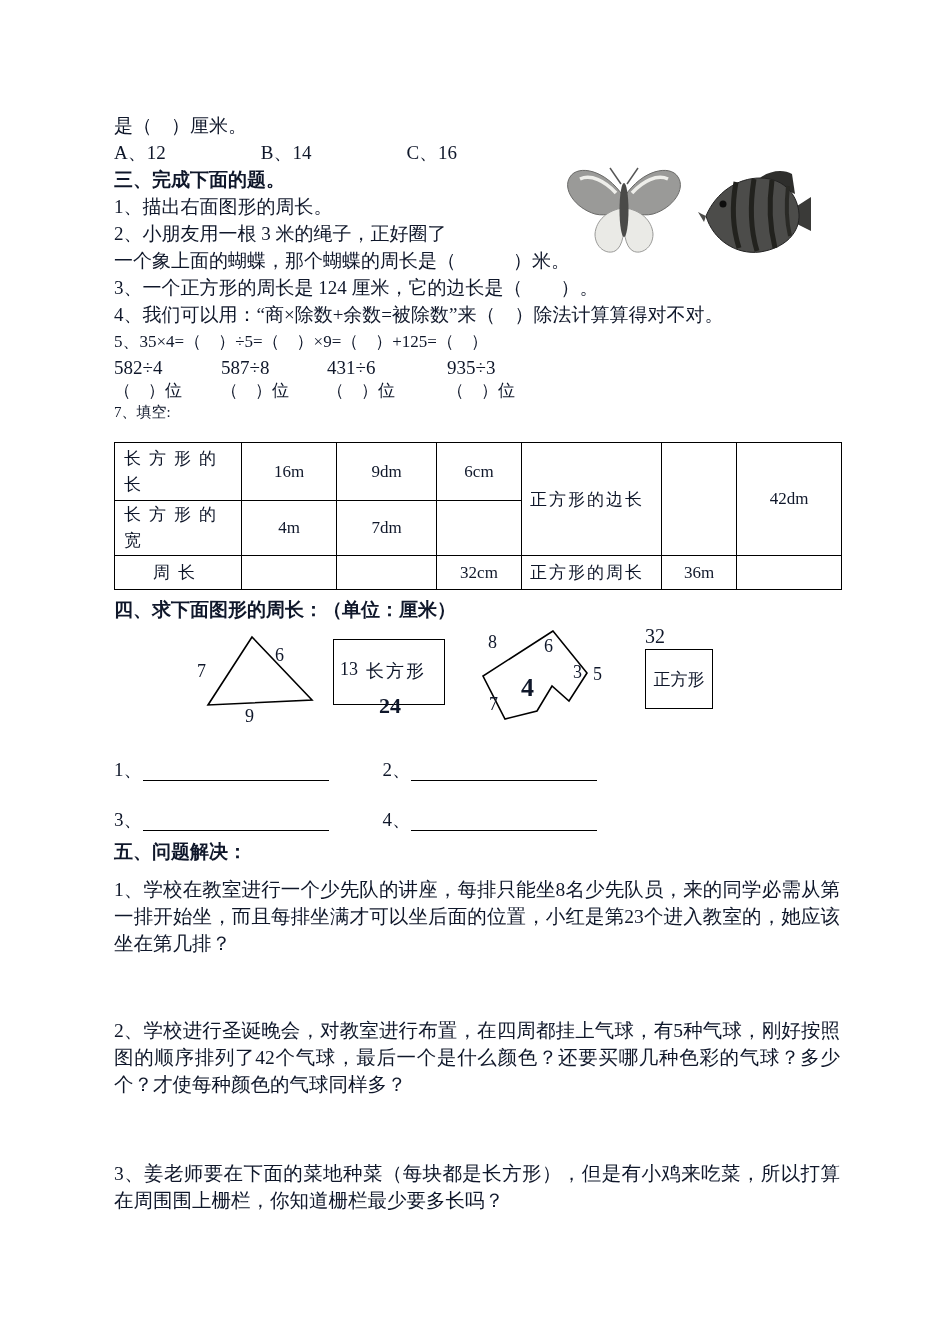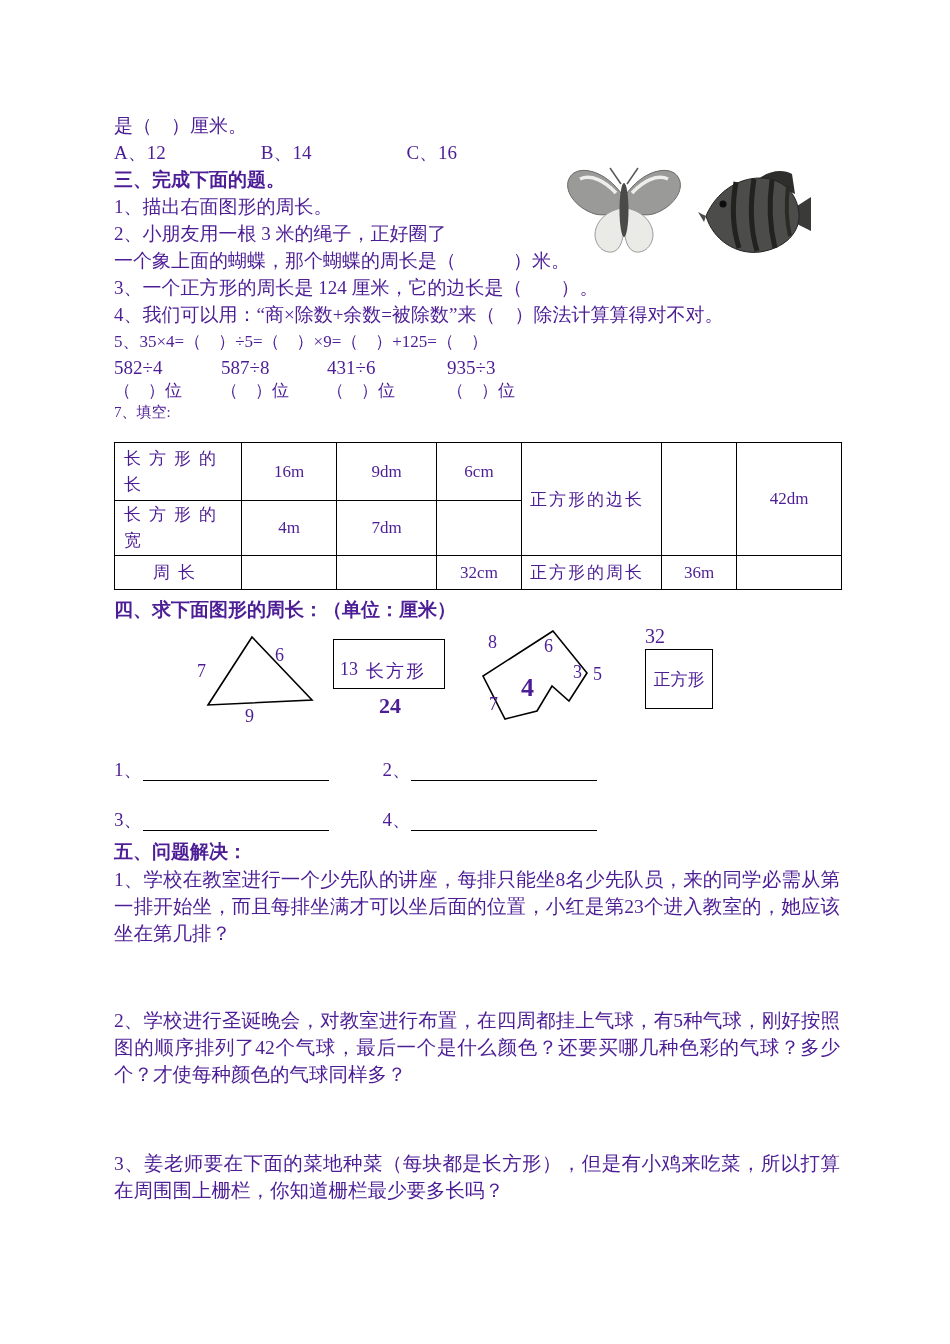--- a/index.html
+++ b/index.html
@@ -1,17 +1,17 @@
 <!DOCTYPE html>
 <html><head>
 <meta charset="utf-8">
 <style>
   *{margin:0;padding:0;box-sizing:border-box}
   html,body{background:#9a9a9a}
-  .page{position:relative;width:950px;height:1344px;background:#ffffff;color:#4c1d95;
+  .page{position:relative;width:950px;height:1344px;background:#ffffff;color:#0f172a;
         font-family:"Liberation Serif","DejaVu Serif",serif;overflow:hidden;margin:0 auto}
   .flow{padding:112px 110px 0 114px}
   .ln{font-size:19px;line-height:27px;white-space:pre-wrap}
   .heading{font-weight:bold}
   .q5{font-weight:normal;font-size:17px}
   .q6h{font-size:21px;line-height:29px;font-weight:500}
   .q6row{display:flex;font-size:19px;line-height:25px}
   .q6row span{display:inline-block}
   .q6row span:nth-child(1){width:107px}
   .q6row span:nth-child(2){width:106px}
@@ -26,37 +26,37 @@
   .fill tr:nth-child(1) td{height:58px}
   .fill tr:nth-child(2) td{height:42px}
   .fill tr:nth-child(3) td{height:34px}
   .s4h{margin-top:6px}
   .shapes{position:relative;height:132px;margin-top:0}
   .shape{position:absolute}
   .shape svg{display:block;overflow:visible}
   .sl{position:absolute;font-size:18px;line-height:18px}
   .tri{left:81px;top:8px}
   .rectwrap{left:219px;top:16px;width:112px}
-  .rectbox{position:relative;width:112px;height:50px;border:1.5px solid #000}
+  .rectbox{position:relative;width:112px;height:66px;border:1.5px solid #000}
   .rectname{position:absolute;left:32px;top:19px;font-size:18px;letter-spacing:2px}
   .big24{font-size:22px;font-weight:bold}
   .poly{left:361px;top:0}
   .big4{font-size:26px;font-weight:bold}
   .sqwrap{left:531px;top:2px;width:70px}
   .sqtop{font-size:20px;line-height:22px}
   .sqbox{width:68px;height:60px;border:1.5px solid #000;display:flex;align-items:center;justify-content:center;font-size:17px;margin-top:2px}
   .ansrow{display:flex;align-items:flex-end;height:24px}
   .ansrow.r1{margin-top:2px}
   .ansrow.r2{margin-top:26px}
   .ansgroup{display:flex;align-items:flex-end}
   .ansgroup.g2{margin-left:54px}
   .anslabel{font-size:19px;line-height:22px}
   .ansline{display:inline-block;width:186px;height:20px;border-bottom:1.5px solid #000}
   .s5h{margin-top:8px;line-height:26px}
-  .para{font-size:19.5px;line-height:27px;margin-top:1px;text-align:justify}
+  .para{font-size:19.5px;line-height:27px;margin-top:11px;text-align:justify}
   .para.p2{margin-top:60px}
   .para.p3{margin-top:62px}
   .photo{position:absolute}
   .photo.butterfly{left:560px;top:162px}
   .photo.fish{left:698px;top:164px}
 </style>
 </head>
 <body>
 
 <div class="page">

